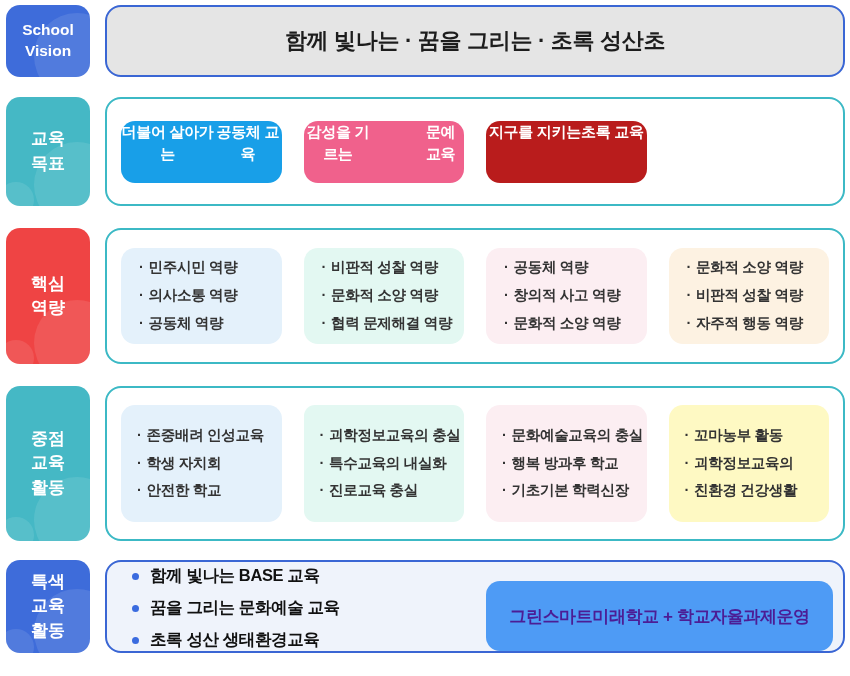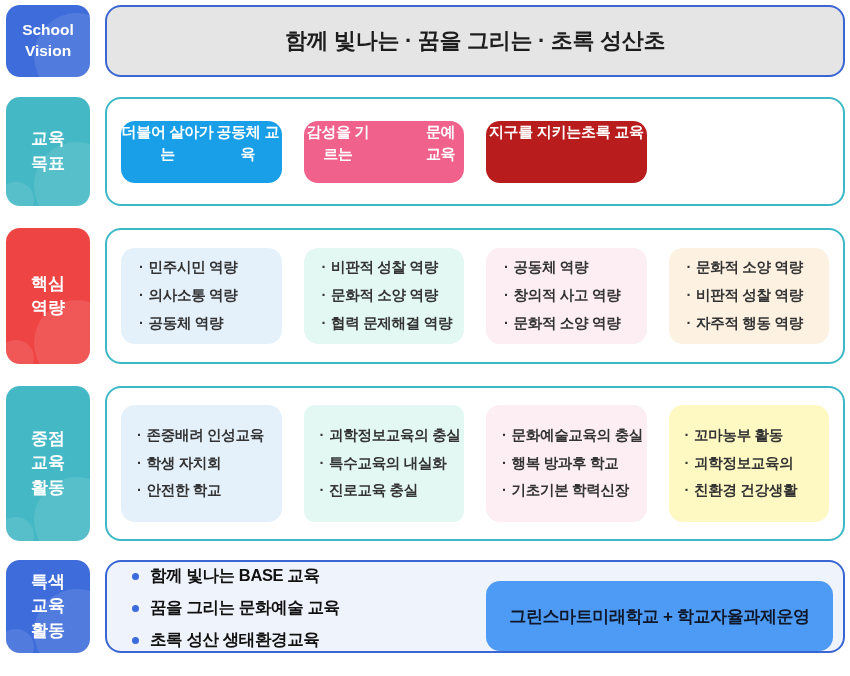--- a/index.html
+++ b/index.html
@@ -65,21 +65,21 @@
 
   
   .special-box { display:flex; align-items:flex-end; padding:0 10px 0 25px; }
   .special-list { display:flex; flex-direction:column; gap:10px; }
   .special-item { display:flex; align-items:center; }
   .dot-icon { width:7px; height:7px; border-radius:50%; background:#3a6bdf; margin-right:11px; flex-shrink:0; }
   .special-item-text { font-size:16.5px; font-weight:700; color:#111111; letter-spacing:-0.4px; white-space:nowrap; }
   .special-badge {
     margin-left:auto; width:347px; height:70px; border-radius:14px;
     display:flex; align-items:center; justify-content:center;
-    color:#0f172a; font-weight:700; font-size:17px; letter-spacing:-0.4px;
+    color:#4c1d95; font-weight:700; font-size:17px; letter-spacing:-0.4px;
   }
 </style>
 </head>
 <body>
 
 <div class="page">
 
   <section class="row row-vision">
     <div class="row-label" style="background-color: rgb(62, 108, 218);">
       <span class="deco deco-big"></span>

